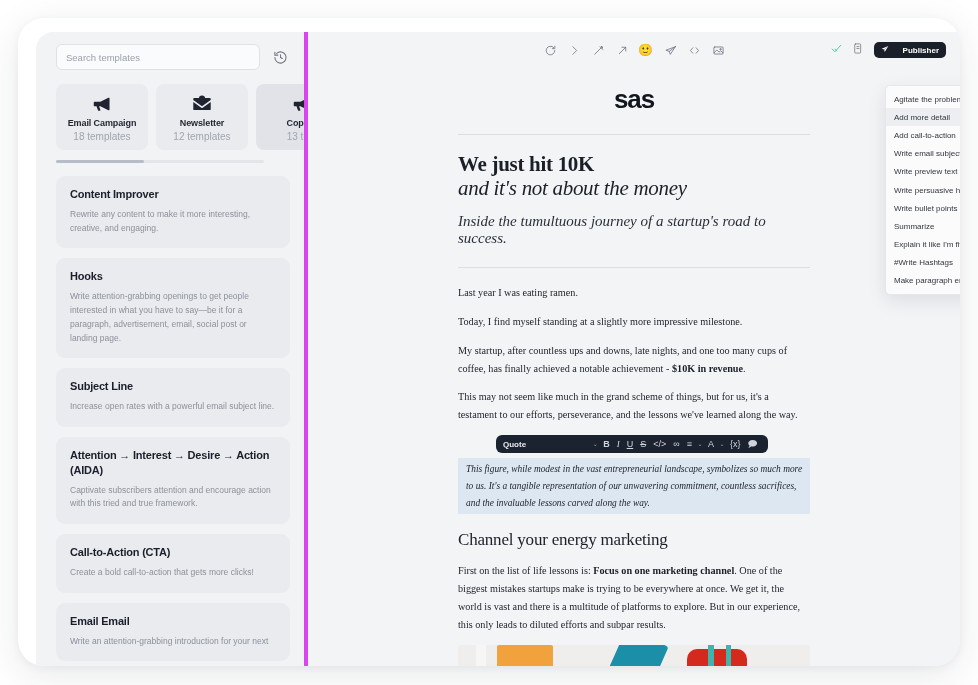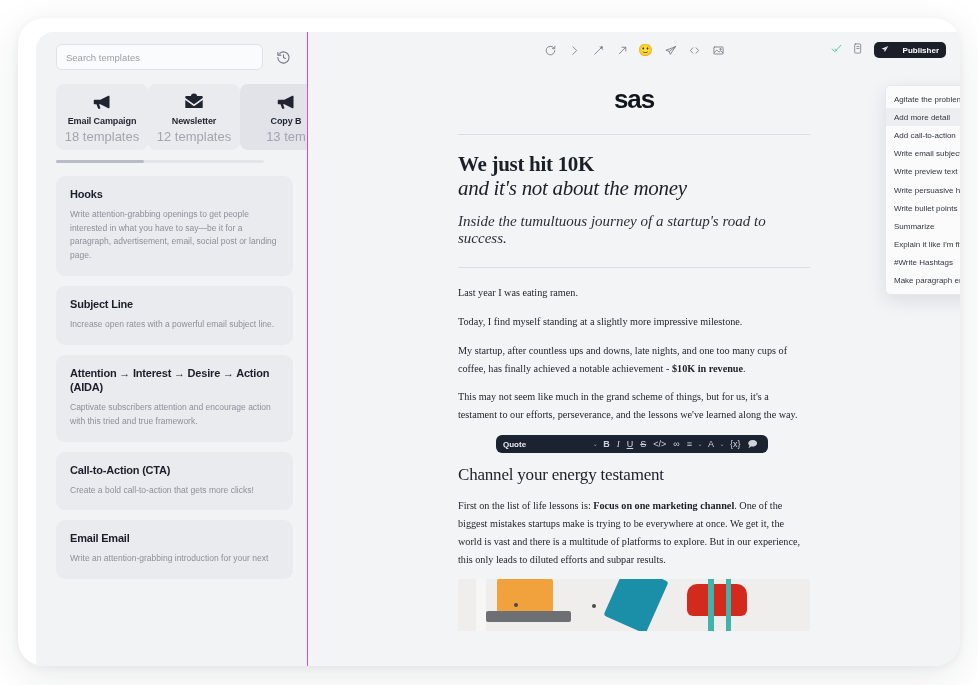--- a/index.html
+++ b/index.html
@@ -34,21 +34,21 @@
     overflow: hidden;
     display: flex;
   }
 
   
   .sidebar {
     width: 272px;
     flex: 0 0 272px;
     height: 100%;
     background: #f2f3f5;
-    border-right: 1px solid #d946ef;
+    border-right: 4px solid #d946ef;
     padding: 12px 14px 0 20px;
     position: relative;
     overflow: hidden;
   }
   .search-row {
     display: flex; align-items: center; gap: 10px;
     margin-bottom: 14px;
   }
   .search-box {
     flex: 1 1 auto;
@@ -69,42 +69,42 @@
   .hist-btn {
     width: 20px; height: 20px;
     display: flex; align-items: center; justify-content: center;
     cursor: pointer; flex: 0 0 auto;
   }
   .hist-btn svg { width: 15px; height: 15px; }
 
   
   .cat-scroller { position: relative; }
   .cat-row {
-    display: flex; 
+    display: flex; gap: 8px;
     margin-bottom: 10px;
     text-align: right;
   }
   .cat-card {
     width: 92px; height: 66px;
     flex: 0 0 92px;
     background: #eaebee;
     border-radius: 8px;
     display: flex; flex-direction: column;
     align-items: center; justify-content: center;
     gap: 3px;
     cursor: pointer;
   }
   .cat-card.active { background: #e1e3e9; }
   .cat-icon { height: 22px; display:flex; align-items:center; }
   .cat-icon svg { width: 22px; height: 22px; fill: #1f2430; }
   .cat-title {
     font-size: 9px; font-weight: 700; color: #1f2430;
     letter-spacing: -.1px; white-space: nowrap;
   }
-  .cat-sub { font-size: 13px; color: #a0a5b0; white-space: nowrap; }
+  .cat-sub { font-size: 10px; color: #a0a5b0; white-space: nowrap; }
 
   .scroll-track {
     width: 208px; height: 3px;
     background: #e3e5e9; border-radius: 2px;
     margin: 2px 0 13px 0; position: relative;
   }
   .scroll-thumb {
     position: absolute; left: 0; top: 0;
     width: 88px; height: 3px;
     background: #b8bcc6; border-radius: 2px;
@@ -367,20 +367,24 @@
             </div>
 
           </div>
 
           <div class="scroll-track">
             <div class="scroll-thumb"></div>
           </div>
         </div>
 
         <div class="tpl-list">
+          <div class="tpl-card">
+            <div class="tpl-name">Content Improver</div>
+            <div class="tpl-desc">Rewrite any content to make it more interesting, creative, and engaging.</div>
+          </div>
           <div class="tpl-card">
             <div class="tpl-name">Hooks</div>
             <div class="tpl-desc">Write attention-grabbing openings to get people interested in what you have to say—be it for a paragraph, advertisement, email, social post or landing page.</div>
           </div>
           <div class="tpl-card">
             <div class="tpl-name">Subject Line</div>
             <div class="tpl-desc">Increase open rates with a powerful email subject line.</div>
           </div>
           <div class="tpl-card">
             <div class="tpl-name">Attention → Interest → Desire → Action (AIDA)</div>
@@ -500,22 +504,23 @@
               <span class="fmt-item">&lt;/&gt;</span>
               <span class="fmt-item">∞</span>
               <span class="fmt-item">≡</span>
               <span class="fmt-item chev">⌄</span>
               <span class="fmt-item">A</span>
               <span class="fmt-item chev">⌄</span>
               <span class="fmt-item">{x}</span>
               <span class="fmt-item">🗩</span>
             </div>
 
-
-            <h2 class="h2">Channel your energy testament</h2>
+            <div class="quote">This figure, while modest in the vast entrepreneurial landscape, symbolizes so much more to us. It's a tangible representation of our unwavering commitment, countless sacrifices, and the invaluable lessons carved along the way.</div>
+
+            <h2 class="h2">Channel your energy marketing</h2>
 
             <p class="p">
               <span>First on the list of life lessons is: </span><b>Focus on one marketing channel</b><span>. One of the biggest mistakes startups make is trying to be everywhere at once. We get it, the world is vast and there is a multitude of platforms to explore. But in our experience, this only leads to diluted efforts and subpar results.</span>
             </p>
 
             <div class="photo">
               <div class="ph-a"></div>
               <div class="ph-b"></div>
               <div class="ph-c"></div>
               <div class="ph-d"></div>

